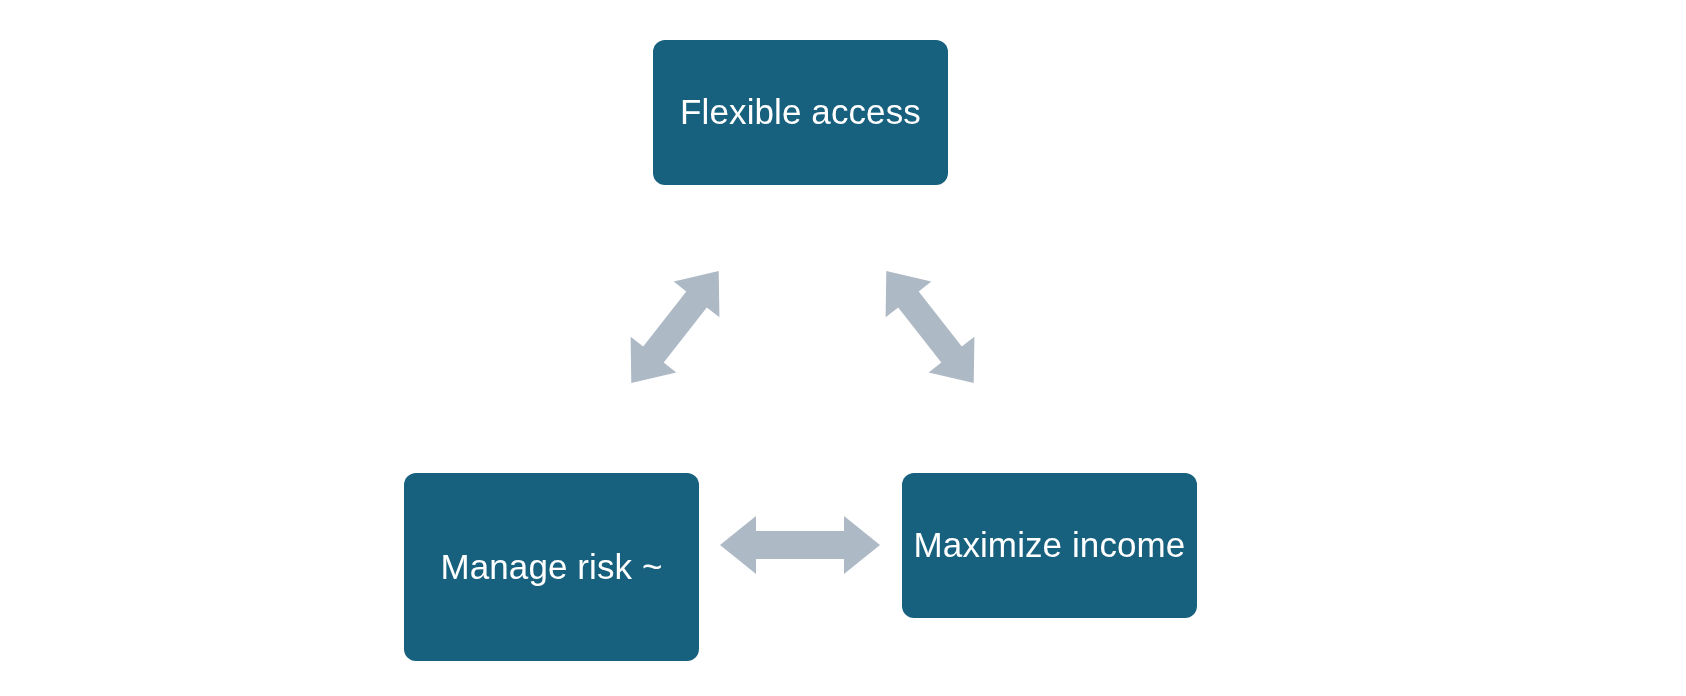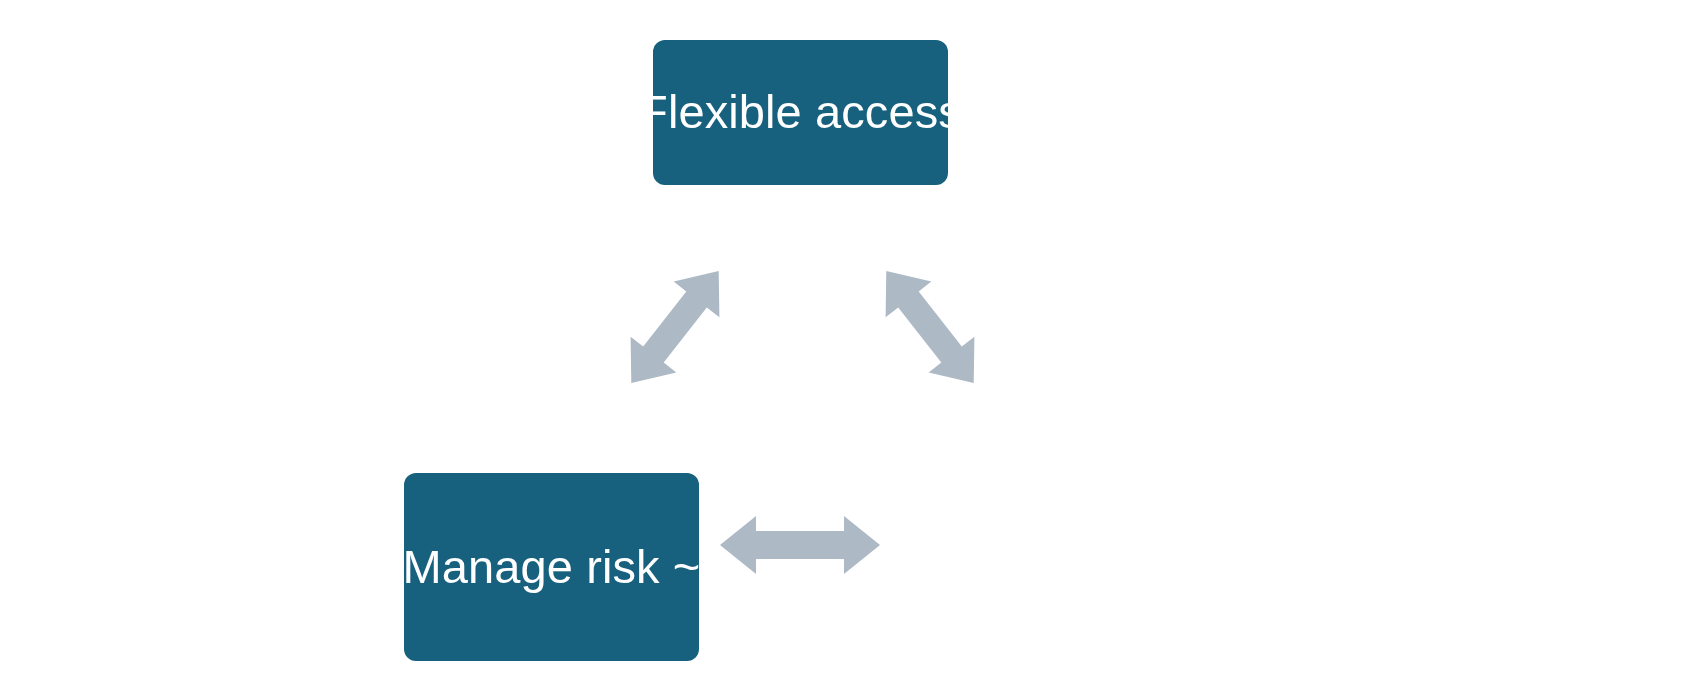--- a/index.html
+++ b/index.html
@@ -24,21 +24,21 @@
     display: flex;
     align-items: center;
     justify-content: center;
     border-radius: 12px;
     box-sizing: border-box;
     padding: 0 14px;
   }
   .node-label {
     color: #ffffff;
     font-family: "Liberation Sans", sans-serif;
-    font-size: 47px;
+    font-size: 35px;
     font-weight: 400;
     line-height: 1.15;
     letter-spacing: 0.1px;
     white-space: nowrap;
     text-align: right;
   }
   #node-flexible-access {
     left: 653px;
     top: 40px;
     width: 295px;
@@ -86,20 +86,23 @@
 <div id="diagram-canvas">
 
   <div class="node-box" id="node-flexible-access" style="background:#17607E;">
     <span class="node-label">Flexible access</span>
   </div>
 
   <div class="node-box" id="node-manage-risk" style="background:#17607E;">
     <span class="node-label">Manage risk ~</span>
   </div>
 
+  <div class="node-box" id="node-maximize-income" style="background:#17607E;">
+    <span class="node-label">Maximize income</span>
+  </div>
 
   <svg class="connector-svg" id="connector-left-diagonal" viewBox="0 0 150 158" width="150" height="158">
     <g transform="rotate(-52 75 79)">
       <polygon fill="#AEB9C6" points="4,79 40,50 40,66 110,66 110,50 146,79 110,108 110,92 40,92 40,108"></polygon>
     </g>
   </svg>
 
   <svg class="connector-svg" id="connector-right-diagonal" viewBox="0 0 150 158" width="150" height="158">
     <g transform="rotate(52 75 79)">
       <polygon fill="#AEB9C6" points="4,79 40,50 40,66 110,66 110,50 146,79 110,108 110,92 40,92 40,108"></polygon>

